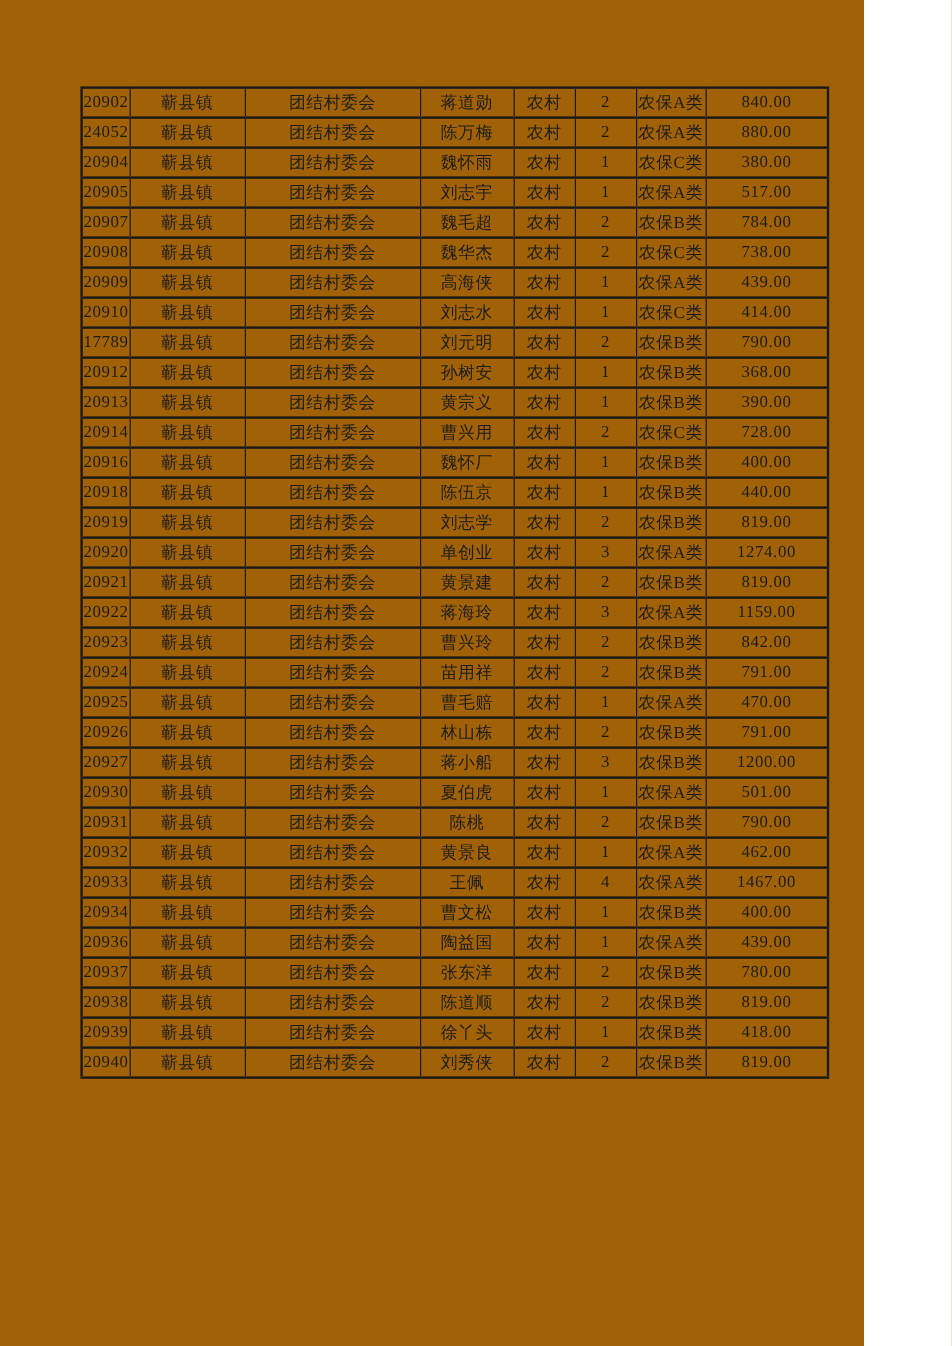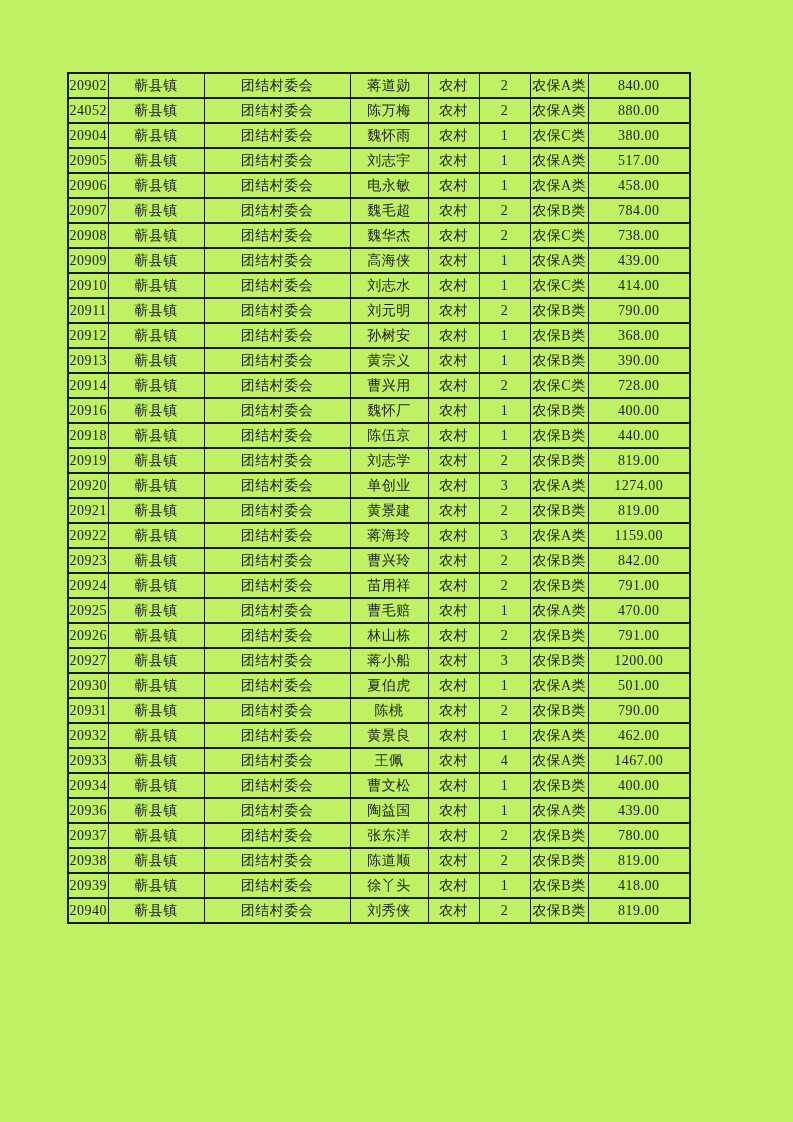--- a/index.html
+++ b/index.html
@@ -7,23 +7,23 @@
     padding: 0;
     background: #ffffff;
   }
   body {
     width: 793px;
     height: 1122px;
     font-family: "Liberation Serif", "DejaVu Serif", serif;
   }
   .page {
     position: relative;
-    width: 793px;
+    width: 720px;
     height: 1122px;
-    background: #bef264;
+    background: #a16207;
     overflow: hidden;
   }
   table.roster {
     position: absolute;
     left: 67px;
     top: 72px;
     border-collapse: collapse;
     table-layout: fixed;
     border: 2px solid #1a1a1a;
   }
@@ -93,30 +93,20 @@
           <td>20905</td>
           <td>蕲县镇</td>
           <td>团结村委会</td>
           <td>刘志宇</td>
           <td>农村</td>
           <td>1</td>
           <td>农保A类</td>
           <td>517.00</td>
         </tr>
         <tr>
-          <td>20906</td>
-          <td>蕲县镇</td>
-          <td>团结村委会</td>
-          <td>电永敏</td>
-          <td>农村</td>
-          <td>1</td>
-          <td>农保A类</td>
-          <td>458.00</td>
-        </tr>
-        <tr>
           <td>20907</td>
           <td>蕲县镇</td>
           <td>团结村委会</td>
           <td>魏毛超</td>
           <td>农村</td>
           <td>2</td>
           <td>农保B类</td>
           <td>784.00</td>
         </tr>
         <tr>
@@ -143,21 +133,21 @@
           <td>20910</td>
           <td>蕲县镇</td>
           <td>团结村委会</td>
           <td>刘志水</td>
           <td>农村</td>
           <td>1</td>
           <td>农保C类</td>
           <td>414.00</td>
         </tr>
         <tr>
-          <td>20911</td>
+          <td>17789</td>
           <td>蕲县镇</td>
           <td>团结村委会</td>
           <td>刘元明</td>
           <td>农村</td>
           <td>2</td>
           <td>农保B类</td>
           <td>790.00</td>
         </tr>
         <tr>
           <td>20912</td>

